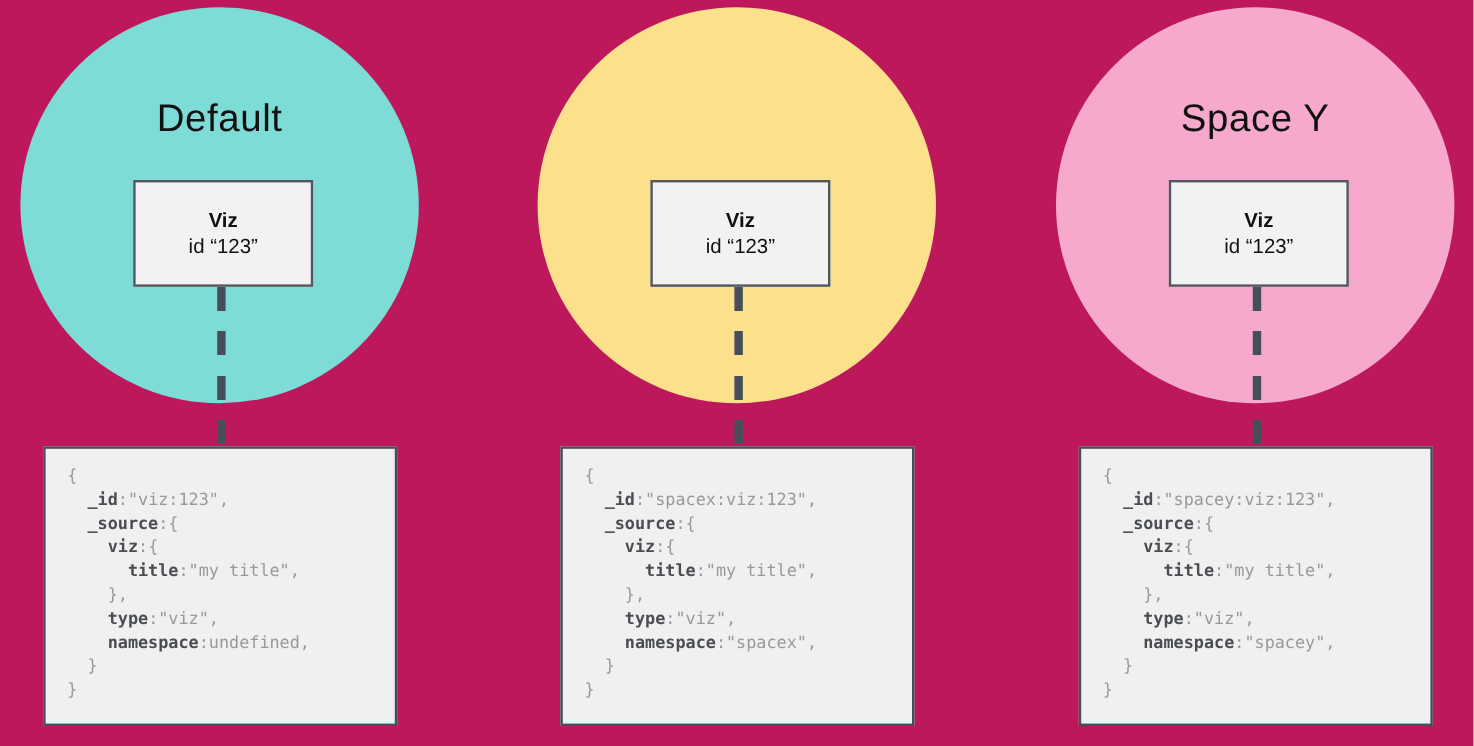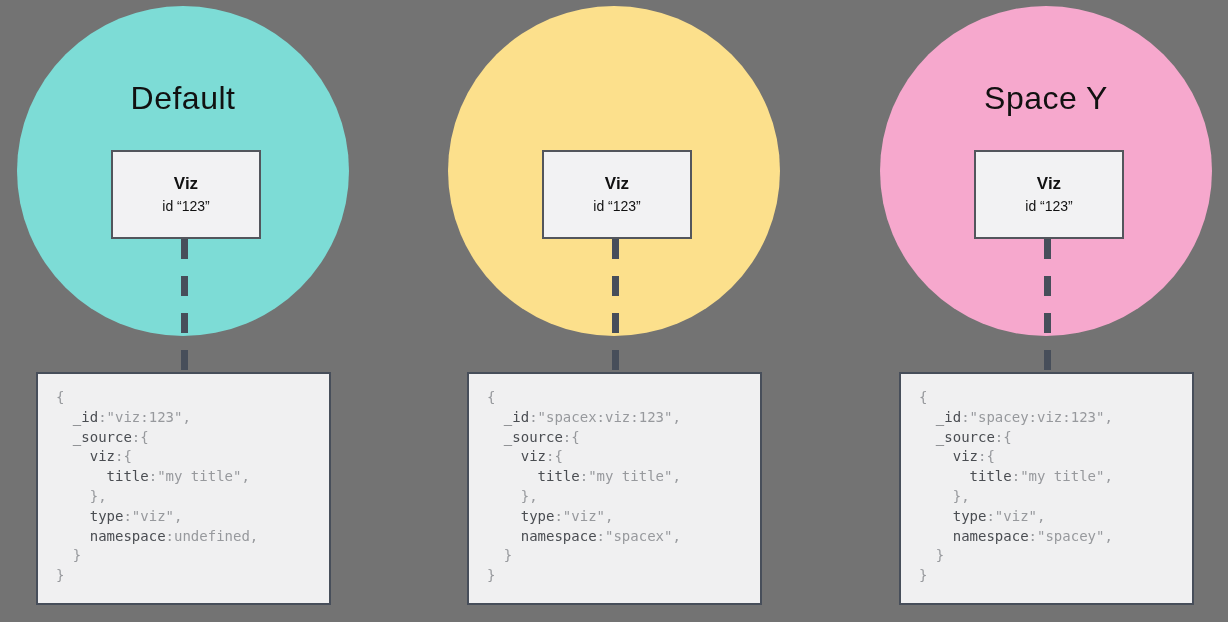--- a/index.html
+++ b/index.html
@@ -1,19 +1,19 @@
 <!DOCTYPE html>
 <html><head>
 <meta charset="utf-8">
 <style>
   html,body{margin:0;padding:0;background:#ffffff;}
   .canvas{
     position:relative;
     width:1228px;height:622px;
-    background:#737373;
+    background:#be185d;
     font-family:"Liberation Sans", sans-serif;
     overflow:hidden;
   }
   .column{position:absolute;top:0;width:340px;height:622px;}
   .col0{left:15px;}
   .col1{left:446px;}
   .col2{left:878px;}
 
   .circle{
     position:absolute;left:2px;top:6px;
@@ -25,40 +25,40 @@
     letter-spacing:.5px;
   }
   .viz-box{
     position:absolute;left:94px;top:144px;
     width:150px;height:89px;box-sizing:border-box;
     background:#f2f2f3;border:2px solid #53565c;
     display:flex;flex-direction:column;align-items:center;justify-content:center;
     gap:2px;
   }
   .viz-label{font-size:17px;font-weight:bold;color:#111111;line-height:20px;}
-  .viz-id{font-size:14px;color:#111111;line-height:20px;}
+  .viz-id{font-size:17px;color:#111111;line-height:20px;}
 
   .dash{
     position:absolute;left:166px;top:239px;
     width:7px;height:133px;
     background:repeating-linear-gradient(to bottom,
       #474e5a 0px, #474e5a 20px, transparent 20px, transparent 37px);
   }
 
   .code-box{
     position:absolute;left:21px;top:372px;margin:0;
     width:295px;height:233px;box-sizing:border-box;
     background:#f0f0f1;border:2px solid #474e5a;
     padding:14px 0 0 18px;
     font-family:"DejaVu Sans Mono", monospace;
     font-size:14px;line-height:19.8px;
     white-space:pre;overflow:hidden;
   }
   .code-line{white-space:pre;}
-  .ck{color:#4a4d52;font-weight:400;}
+  .ck{color:#4a4d52;font-weight:700;}
   .cr{color:#97999d;font-weight:400;}
 </style>
 </head>
 <body>
 
 <div class="canvas">
 
   <section class="column col0">
     <div class="circle" style="background: rgb(125, 220, 214);">
       <div class="circle-title">Default</div>

